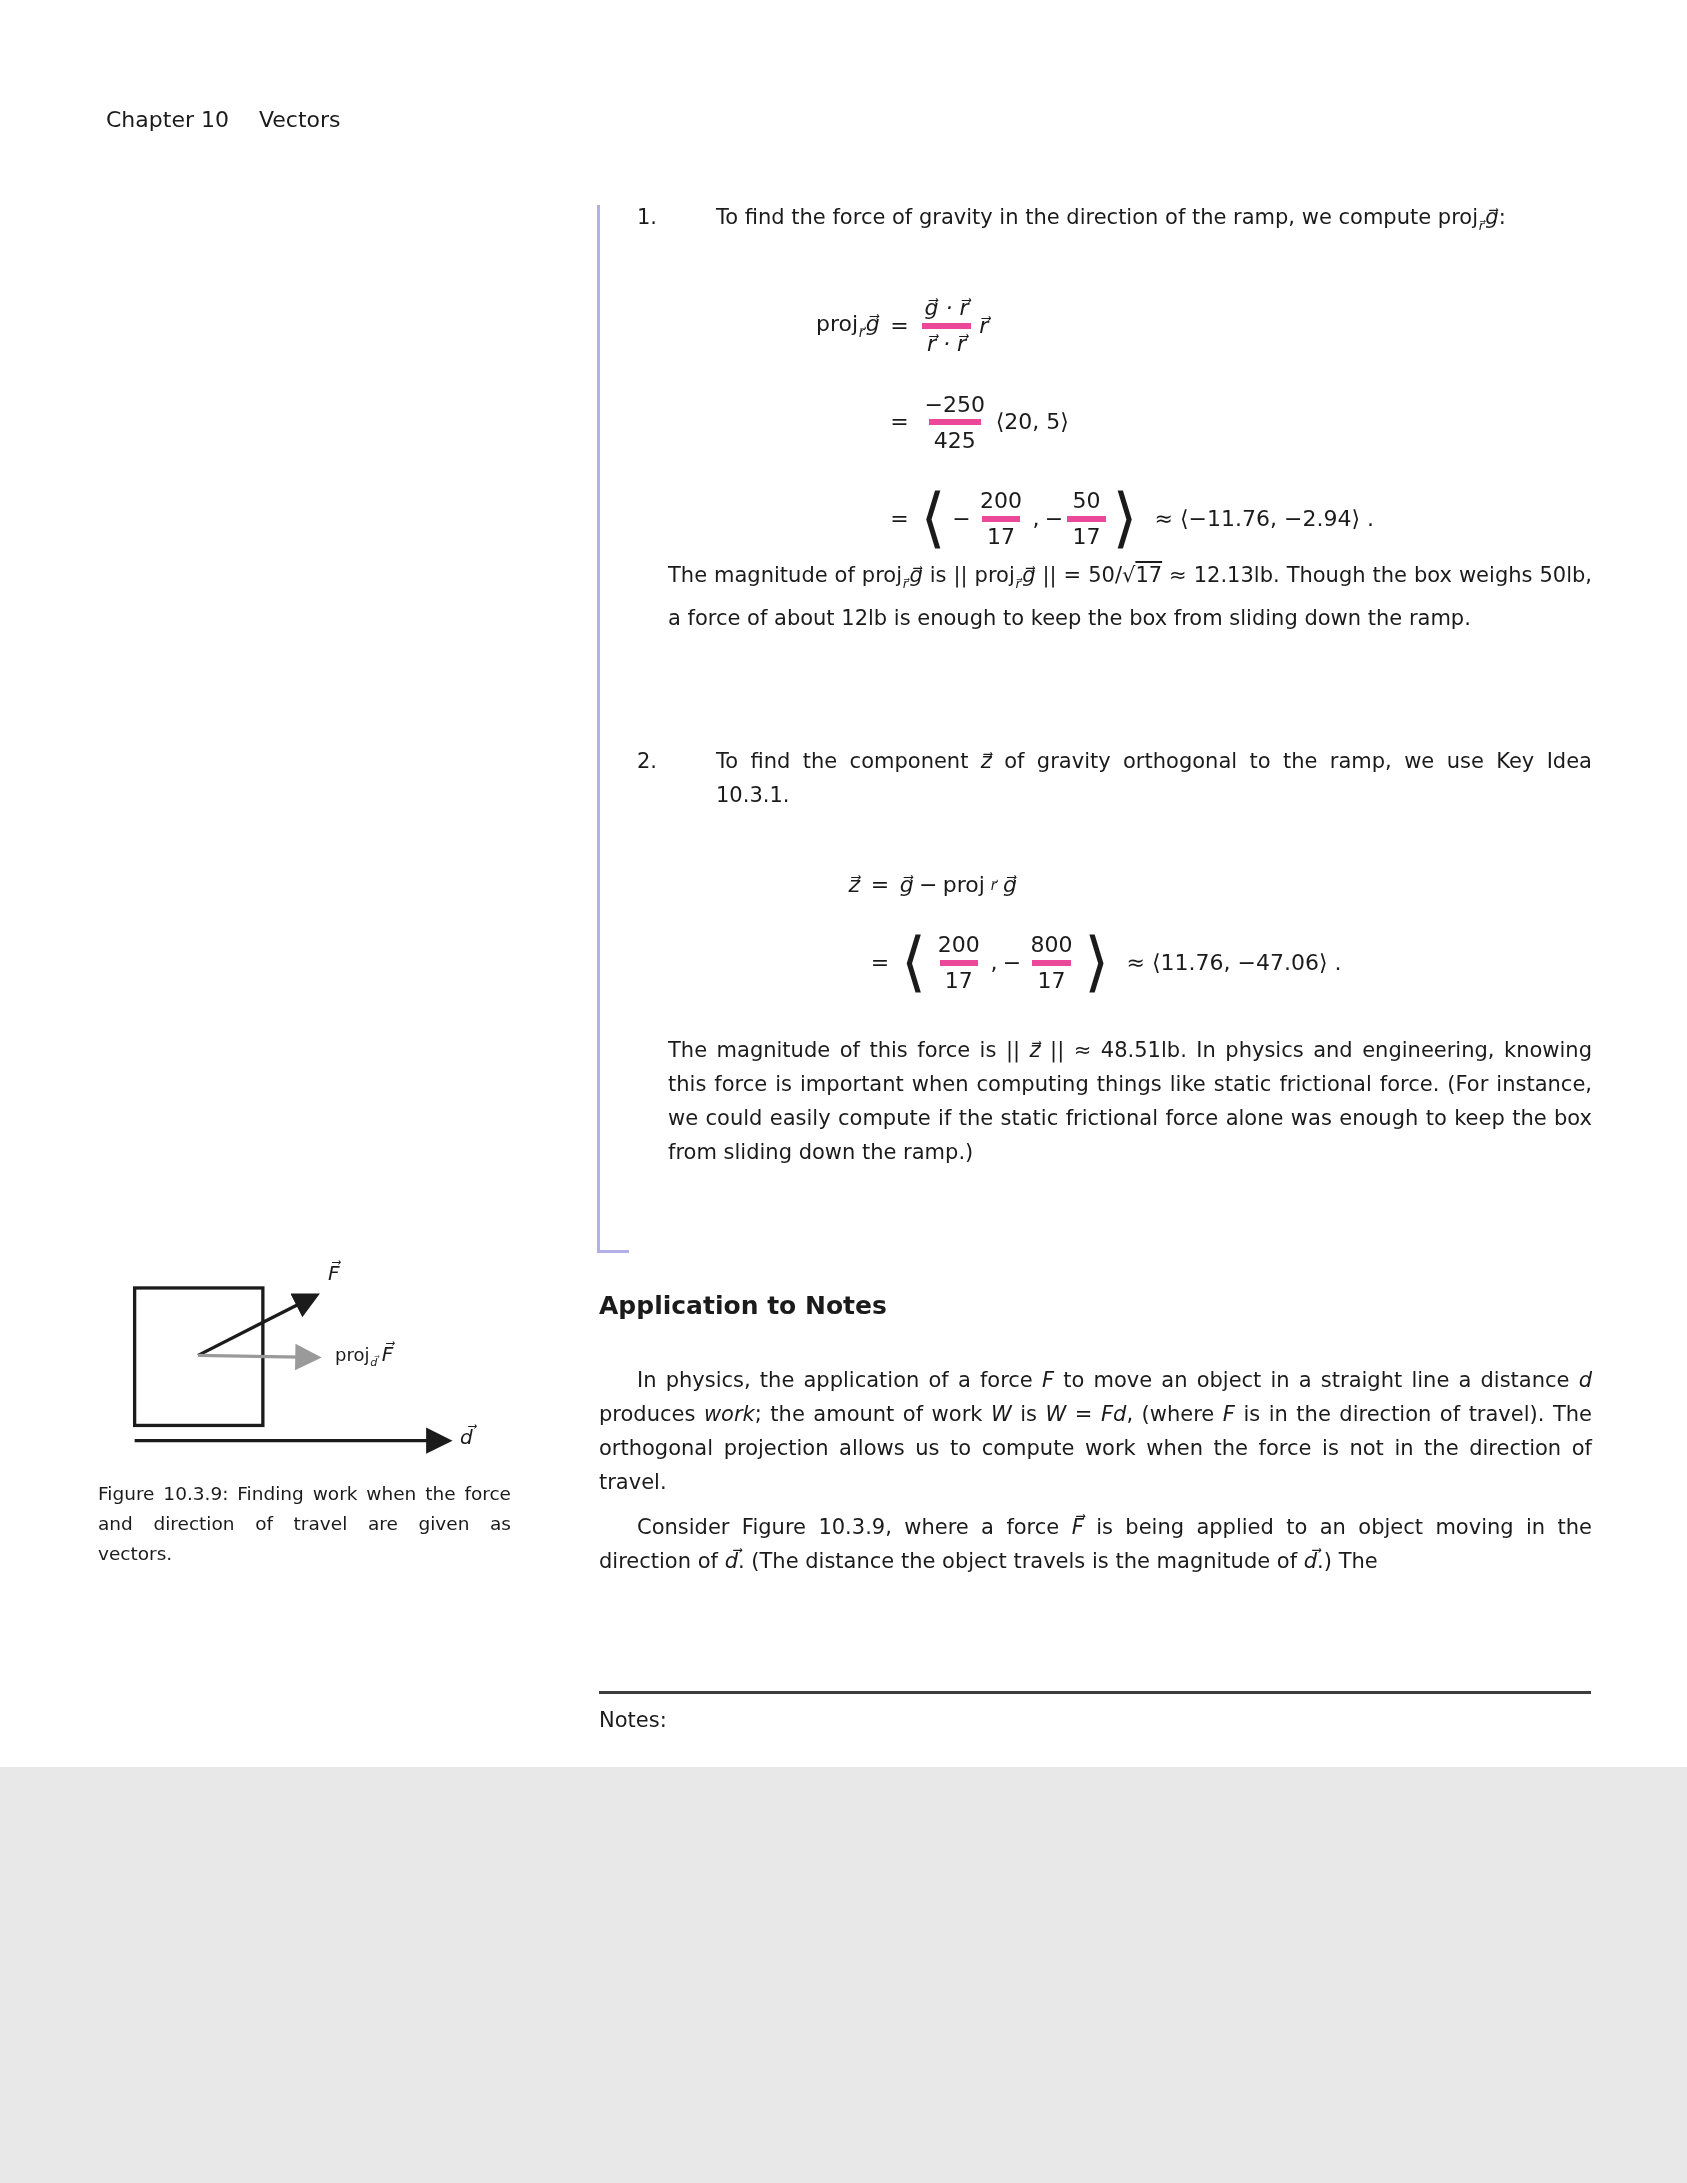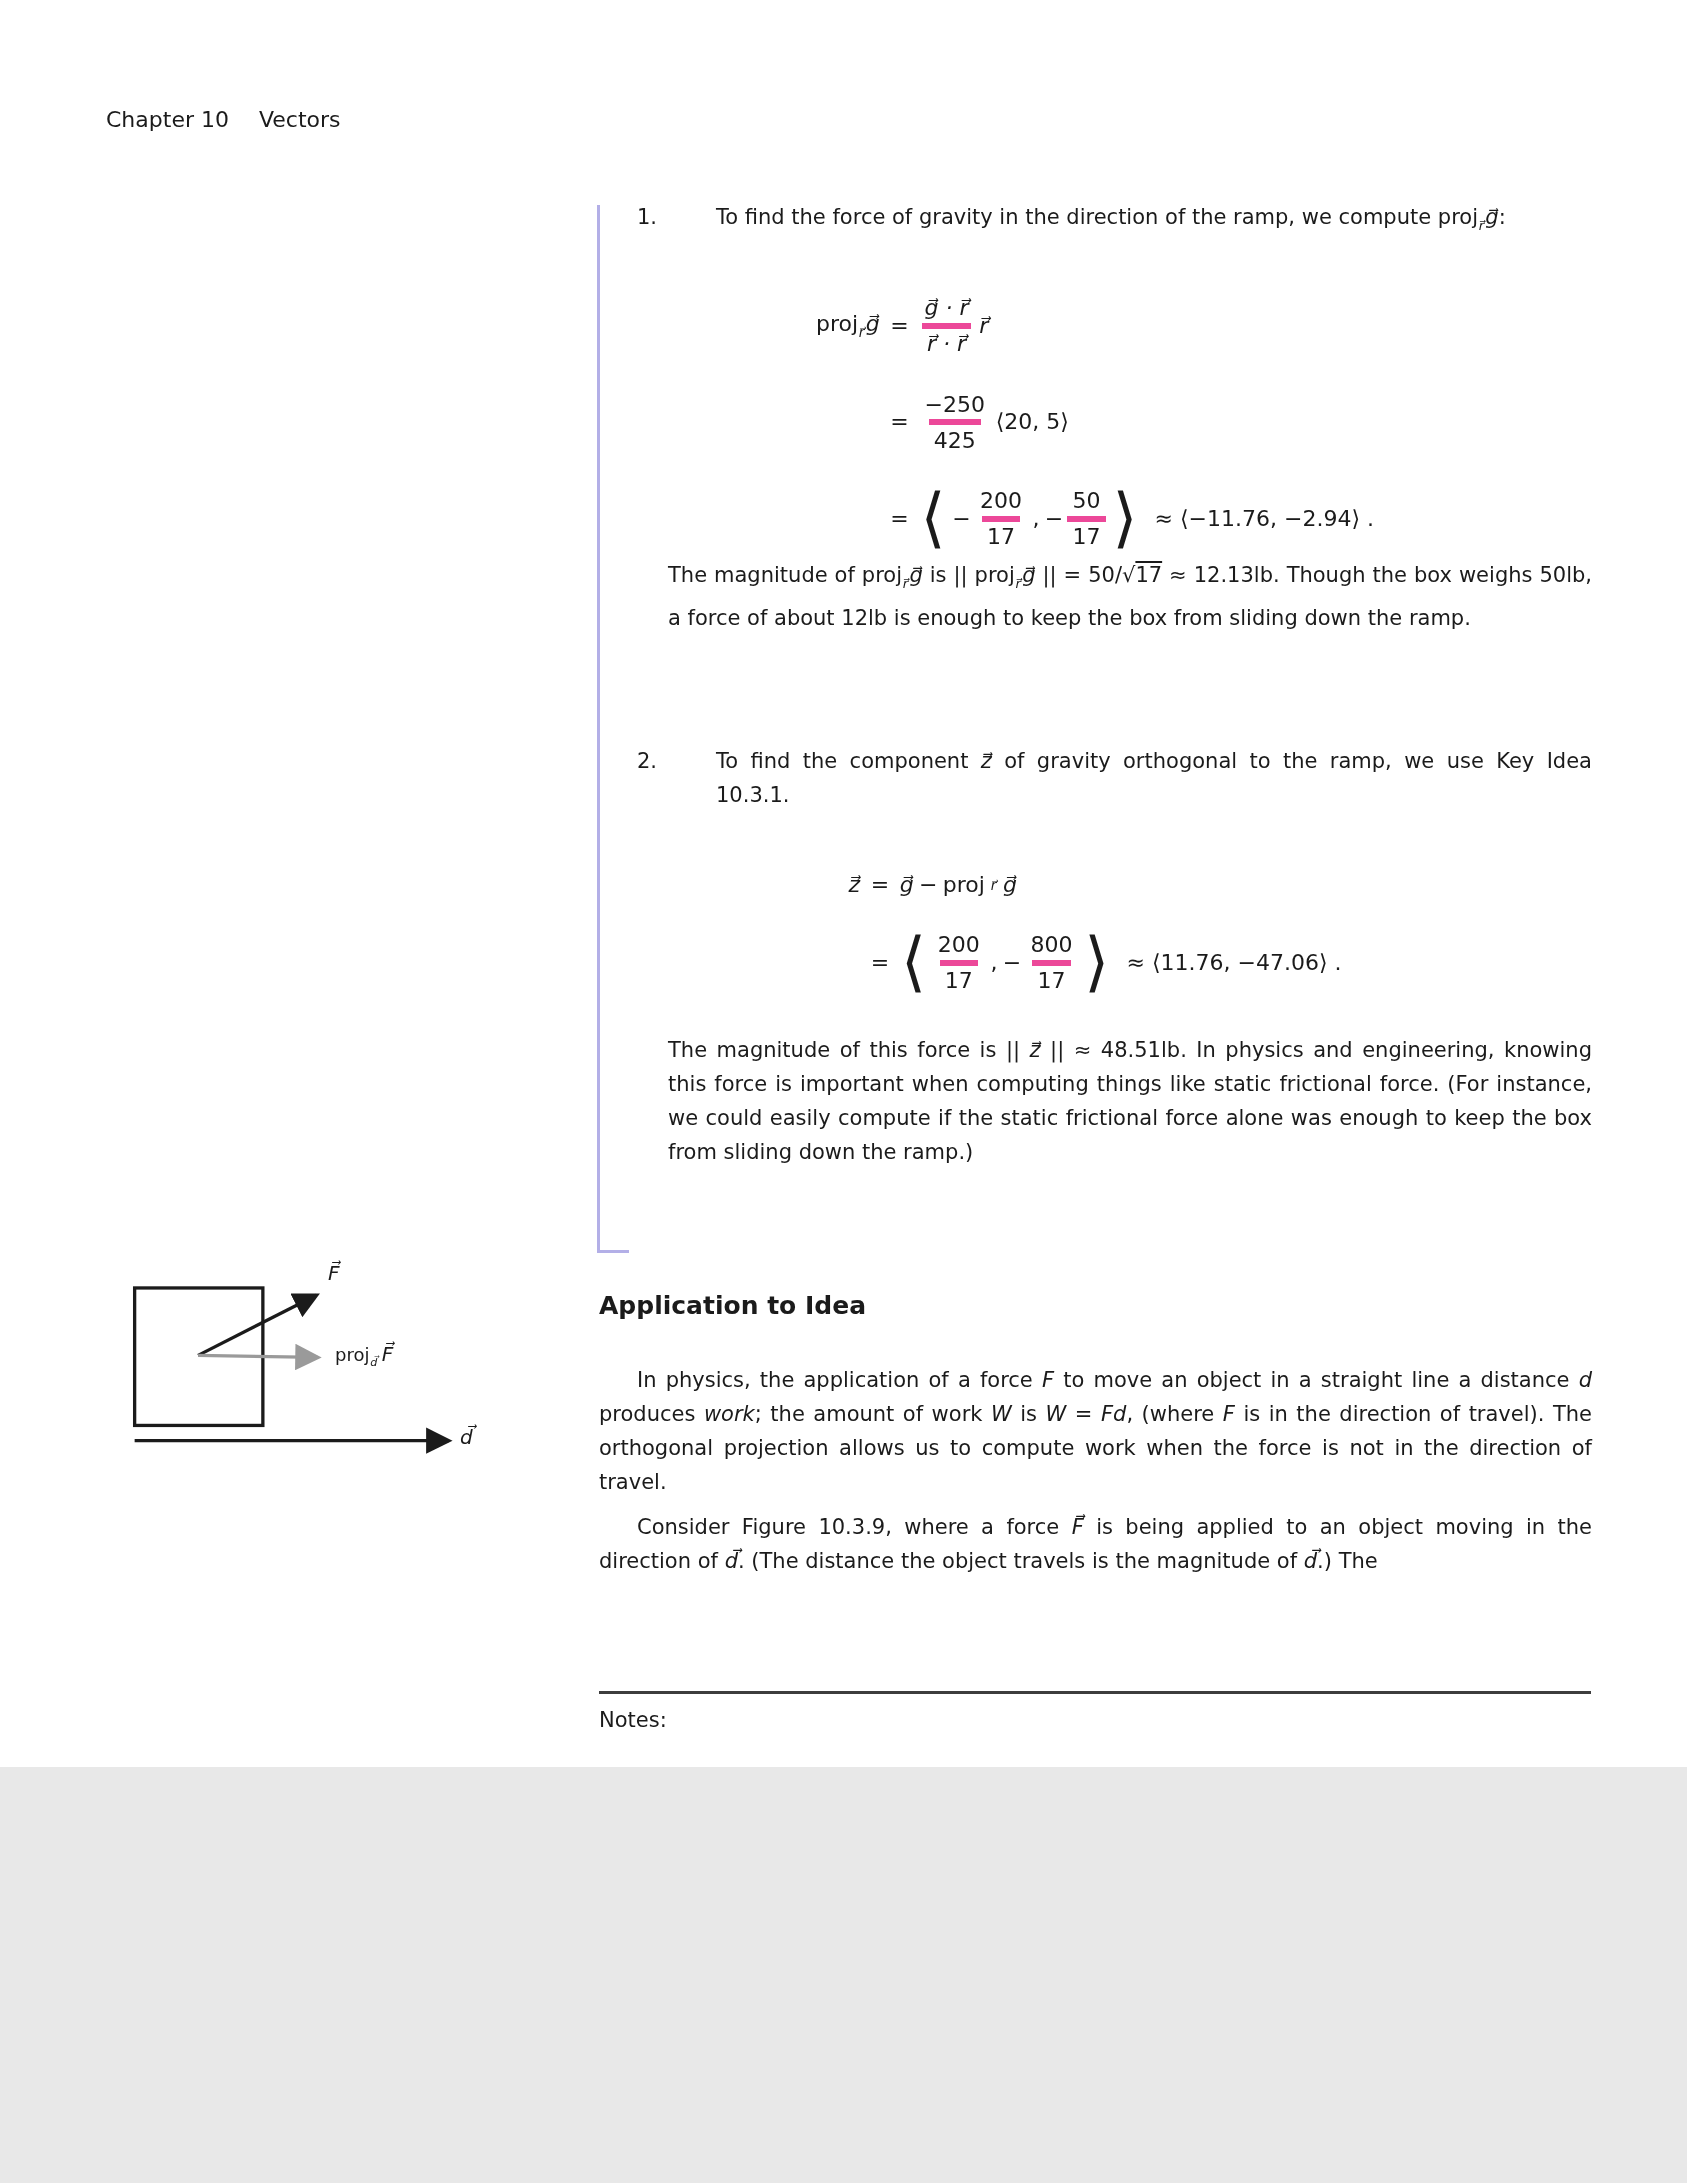--- a/index.html
+++ b/index.html
@@ -194,22 +194,23 @@
     <line x1="159" y1="153" x2="340" y2="156" stroke="#9a9a9a" stroke-width="5" marker-end="url(#ah-g)"></line>
     <line x1="63" y1="282" x2="538" y2="282" stroke="#1b1b1b" stroke-width="5" marker-end="url(#ah-b)"></line>
   </svg>
 
   <span class="fig-label i" id="fig-label-F">F⃗</span>
   <span class="fig-label" id="fig-label-proj">
     <span>proj</span><span class="sub i">d⃗</span><span class="i projvar">F⃗</span>
   </span>
   <span class="fig-label i" id="fig-label-d">d⃗</span>
 
-
-  <div class="h2">Application to Idea</div>
+  <div class="caption"><span>Figure 10.3.9:  Finding work when the force and direction of travel are given as vectors.</span></div>
+
+  <div class="h2">Application to Notes</div>
   <div class="spara" id="s-para1"><span>In physics, the application of a force </span><span class="i">F</span><span> to move an object in a straight line a distance </span><span class="i">d</span><span> produces </span><span class="i">work</span><span>; the amount of work </span><span class="i">W</span><span> is </span><span class="i">W</span><span> = </span><span class="i">Fd</span><span>, (where </span><span class="i">F</span><span> is in the direction of travel). The orthogonal projection allows us to compute work when the force is not in the direction of travel.</span></div>
   <div class="spara" id="s-para2"><span>Consider Figure 10.3.9, where a force </span><span class="i">F⃗</span><span> is being applied to an object moving in the direction of </span><span class="i">d⃗</span><span>. (The distance the object travels is the magnitude of </span><span class="i">d⃗</span><span>.) The</span></div>
 
   <div class="hr"></div>
   <div class="notes">Notes:</div>
 
   <div class="pagenum">598</div>
 
 </div>
 

